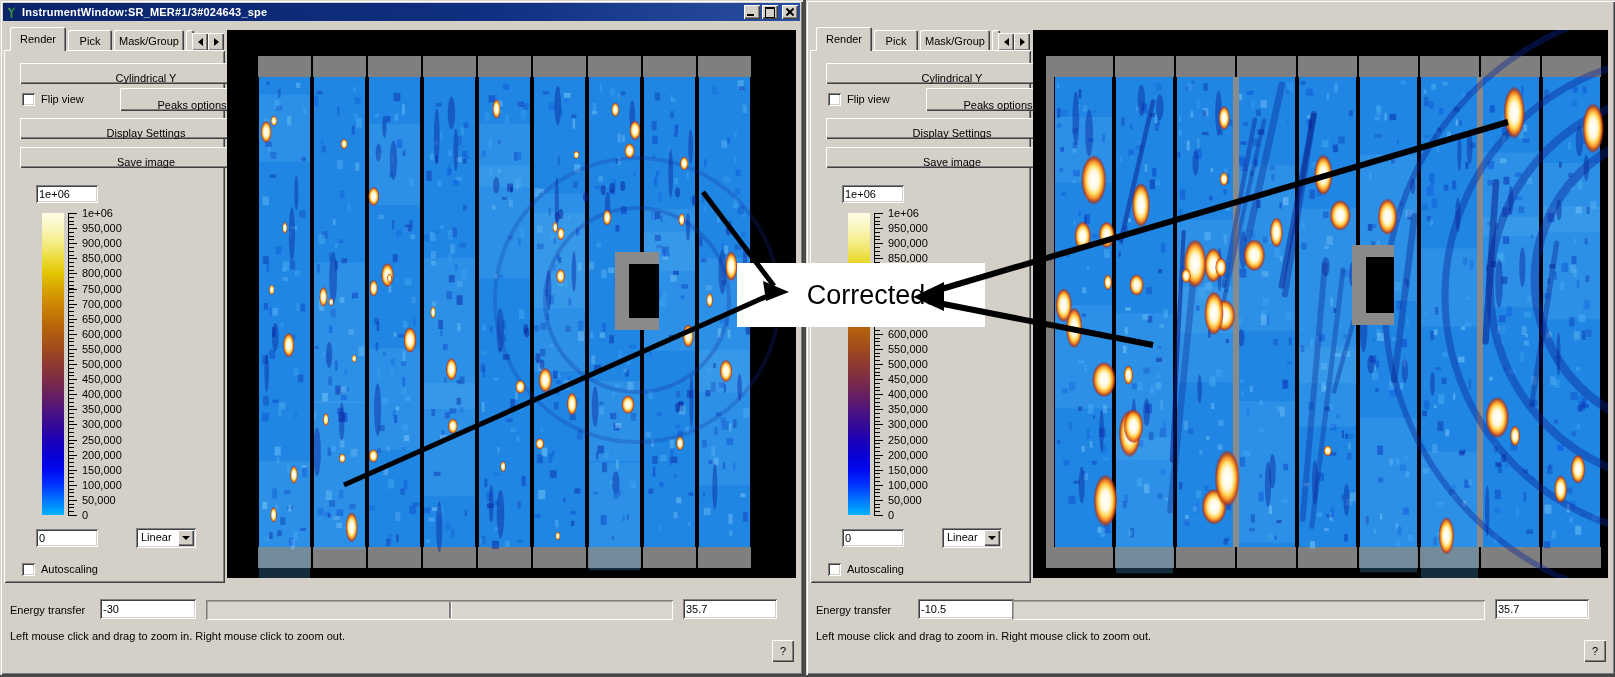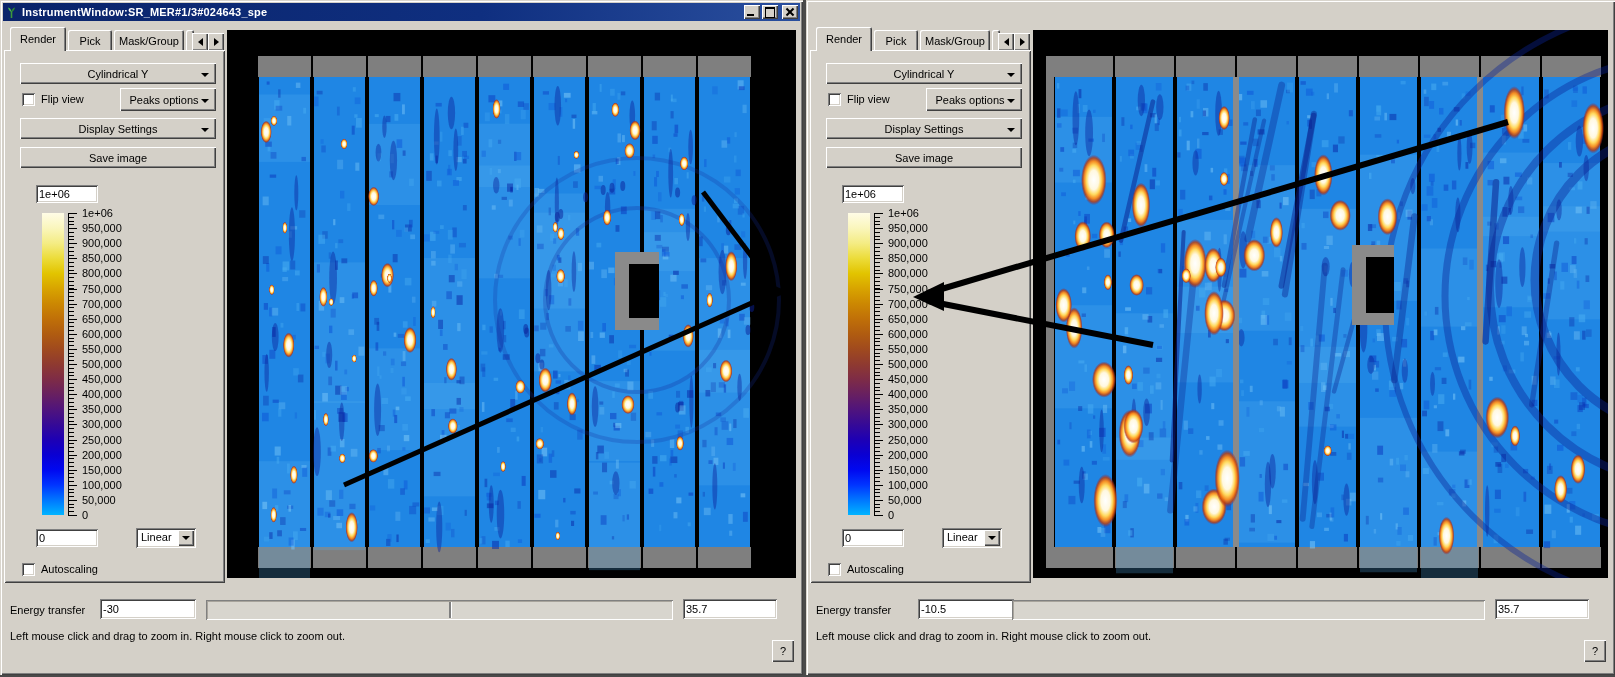--- a/index.html
+++ b/index.html
@@ -28,22 +28,22 @@
   .tab.active{top:27px;height:24px;z-index:3;}
   .tab-scroll{position:absolute;top:33px;width:16px;height:18px;background:#d4d0c8;
     box-shadow:inset 1px 1px 0 #fff,inset -1px -1px 0 #404040,inset -2px -2px 0 #808080;
     display:flex;align-items:center;justify-content:center;}
   .tri-left{width:0;height:0;border-top:4px solid transparent;border-bottom:4px solid transparent;border-right:5px solid #000;}
   .tri-right{width:0;height:0;border-top:4px solid transparent;border-bottom:4px solid transparent;border-left:5px solid #000;}
   .tabframe{position:absolute;left:4px;top:50px;width:221px;bottom:92px;
     box-shadow:inset 1px 1px 0 #fff,inset -1px -1px 0 #404040,inset 2px 2px 0 #d4d0c8,inset -2px -2px 0 #808080;}
   
   .btn3d{position:absolute;background:#d4d0c8;font-size:11px;color:#000;
-    display:flex;align-items:center;justify-content:center;
-    box-shadow:inset 1px 1px 0 #fff,inset -1px -1px 0 #404040,inset -2px -2px 0 #808080;}
+    display:flex;align-items:flex-end;justify-content:center;
+    box-shadow:inset 1px 1px 0 #fff,inset -1px -1px 0 #404040,inset -2px -2px 0 #808080;padding-left:28px;}
   .drop-arrow{position:absolute;right:7px;top:50%;margin-top:-1px;width:0;height:0;
     border-left:4px solid transparent;border-right:4px solid transparent;border-top:4px solid #000;}
   .edit{position:absolute;background:#fff;font-size:11px;color:#000;border:0;padding:2px 3px;
     box-shadow:inset 1px 1px 0 #808080,inset -1px -1px 0 #fff,inset 2px 2px 0 #404040,inset -2px -2px 0 #d4d0c8;
     font-family:"Liberation Sans",sans-serif;outline:none;}
   .cb{position:absolute;width:13px;height:13px;background:#fff;
     box-shadow:inset 1px 1px 0 #808080,inset -1px -1px 0 #fff,inset 2px 2px 0 #404040,inset -2px -2px 0 #d4d0c8;}
   .cb-label{position:absolute;font-size:11px;color:#000;white-space:nowrap;}
   .combo{position:absolute;background:#fff;font-size:11px;
     box-shadow:inset 1px 1px 0 #808080,inset -1px -1px 0 #fff,inset 2px 2px 0 #404040,inset -2px -2px 0 #d4d0c8;}
@@ -1751,20 +1751,23 @@
     <div class="slider-track" style="left: 206px; top: 600px; width: 473px;">
       
     </div>
     <input class="edit" style="top: 599px; width: 88px; height: 16px; left: 689px;" readonly="" value="35.7">
 
     <div class="status-text" style="left:10px;top:630px">Left mouse click and drag to zoom in. Right mouse click to zoom out.</div>
     <div class="help-btn" style="left: 778px; top: 640px;">
         <span>?</span>
       </div>
   </div>
+<div id="ann-box">
+  <span>Corrected</span>
+</div>
 <svg id="ann-lines">
   <line x1="703" y1="192" x2="774" y2="286" stroke="#000" stroke-width="5"></line>
   <line x1="344" y1="485" x2="772" y2="294" stroke="#000" stroke-width="5"></line>
   <polygon points="789,292 763,281 766,301" fill="#000"></polygon>
   <line x1="928" y1="293" x2="1508" y2="122" stroke="#000" stroke-width="6"></line>
   <line x1="928" y1="301" x2="1153" y2="345" stroke="#000" stroke-width="6"></line>
   <polygon points="913,297 944,282 944,311" fill="#000"></polygon>
 </svg>
 
 </div>

